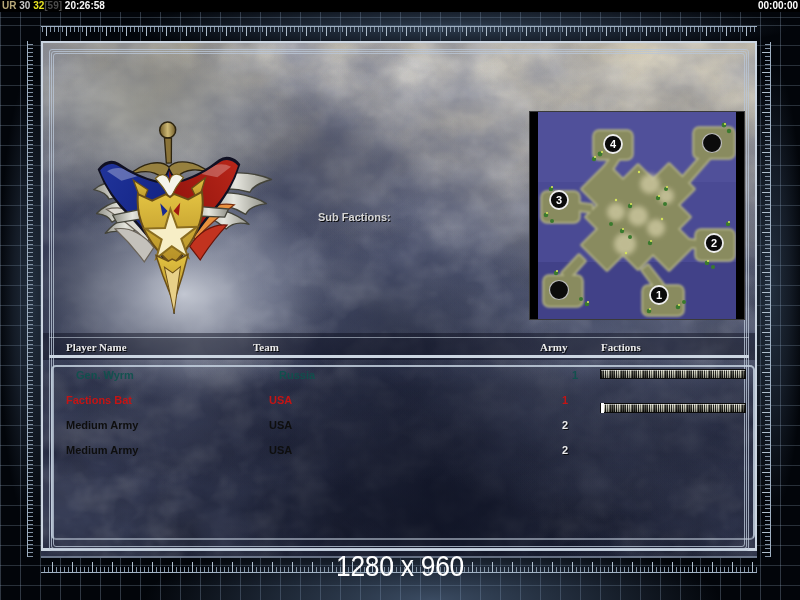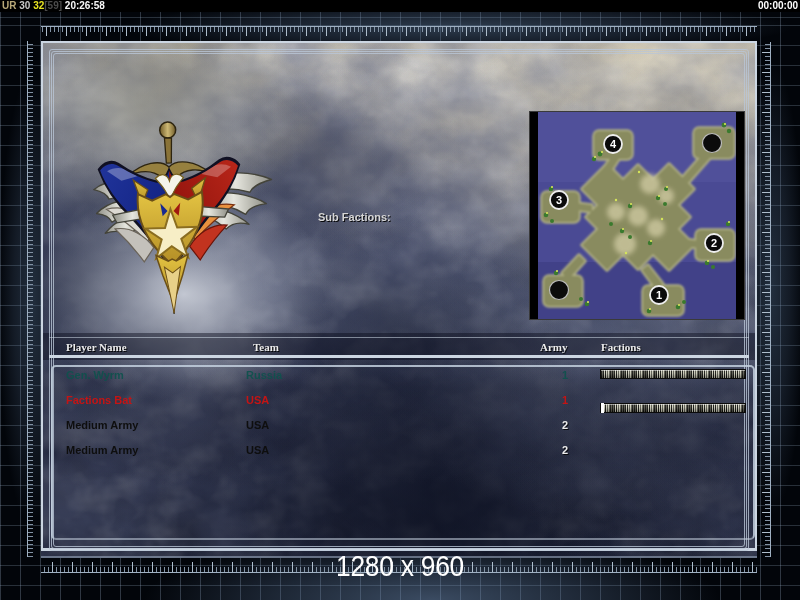--- a/index.html
+++ b/index.html
@@ -37,23 +37,23 @@
   #hline1{left:8px;top:296px;width:700px;height:1px;background:rgba(205,216,230,.55);}
   #hline2{left:8px;top:314px;width:700px;height:3px;}
   #hdr{position:absolute;left:0;top:300px;width:797px;height:14px;font-family:Liberation Serif, serif;}
   .hcell{position:absolute;font-size:11px;font-weight:bold;color:#ececec;
     text-shadow:1px 1px 0 rgba(0,0,0,.9);white-space:nowrap;}
   #rowsbox{position:absolute;left:10px;top:324px;width:700px;height:171px;
     border:2px solid rgba(196,208,223,.85);border-bottom-color:rgba(196,208,223,.55);border-radius:5px;}
   .prow{position:absolute;font-size:11px;font-weight:bold;white-space:nowrap;
     width:716px;height:14px;}
   .pc1{position:absolute;left:25px;}
-  .pc2{position:absolute;left:205px;}
+  .pc2{position:absolute;left:228px;}
   .pc3{position:absolute;left:497px;width:30px;text-align:right;}
-  .teal{color:rgba(13,82,76,.9);}
+  .teal{color:rgba(13,82,76,.9);margin-left:10px;}
   .red{color:#c41414;}
   .blk{color:#0e0e0e;}
   .wht{color:#ececec;text-shadow:1px 1px 0 rgba(0,0,0,.8);}
   .pbar{position:absolute;left:559px;width:146px;height:10px;
     border:1px solid #0a0a0a;box-sizing:border-box;
     background:
       linear-gradient(to bottom, rgba(255,255,255,.55) 0 1px, rgba(255,255,255,.10) 1px 3px, rgba(0,0,0,.3) 8px 10px),
       repeating-linear-gradient(90deg,#0e0e0a 0 0.9px,#c8c8b6 0.9px 1.5px,#55554a 1.5px 2.2px);}
   #res{position:absolute;left:0;top:549px;width:800px;text-align:center;
     font-size:30px;color:#fff;font-weight:normal;letter-spacing:-0.3px;

